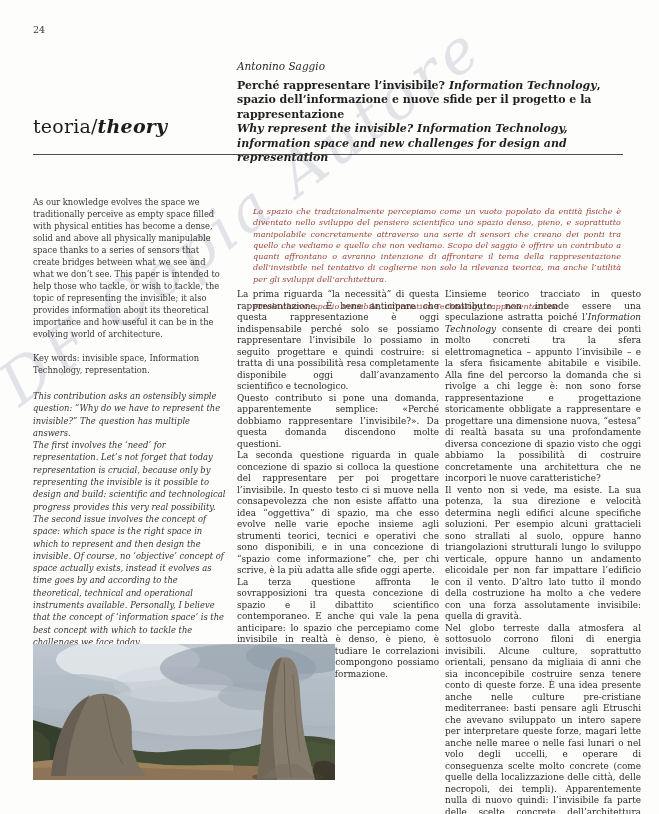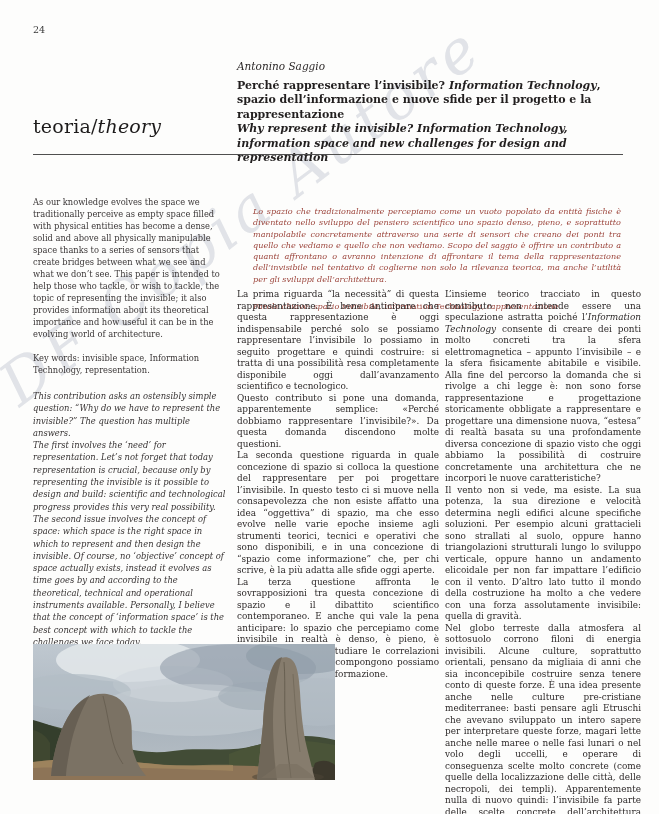--- a/index.html
+++ b/index.html
@@ -3,21 +3,21 @@
 <meta charset="utf-8">
 <style>
   html,body{margin:0;padding:0;background:#ffffff;}
   .page{
     position:relative;width:659px;height:814px;background:#fdfdfc;
     font-family:"DejaVu Serif", serif;color:#2e2a2a;overflow:hidden;
   }
   .abs{position:absolute;}
   .page-number{left:33px;top:24px;font-size:9.5px;color:#3a3a3a;z-index:2;}
   .section-label{left:33px;top:115px;font-size:19px;color:#1d1b1b;letter-spacing:.2px;z-index:2;}
-  .section-label .it{font-style:italic;font-weight:normal;}
+  .section-label .it{font-style:italic;font-weight:bold;}
   .header-right{left:237px;top:60px;width:398px;z-index:2;}
   .author{font-style:italic;font-size:10.5px;margin:0 0 7px 0;color:#2c2828;}
   .title{font-weight:bold;font-size:11px;line-height:14.4px;color:#221f1f;margin:0;}
   .title .em{font-style:italic;}
   .title-en{font-style:italic;}
   .rule{left:33px;top:154px;width:590px;height:1px;background:#4f4f4f;z-index:2;}
   .abstract-it{
     left:237px;top:190px;width:400px;font-style:italic;font-size:8.1px;line-height:11.3px;
     text-align:justify;z-index:2;
   }

